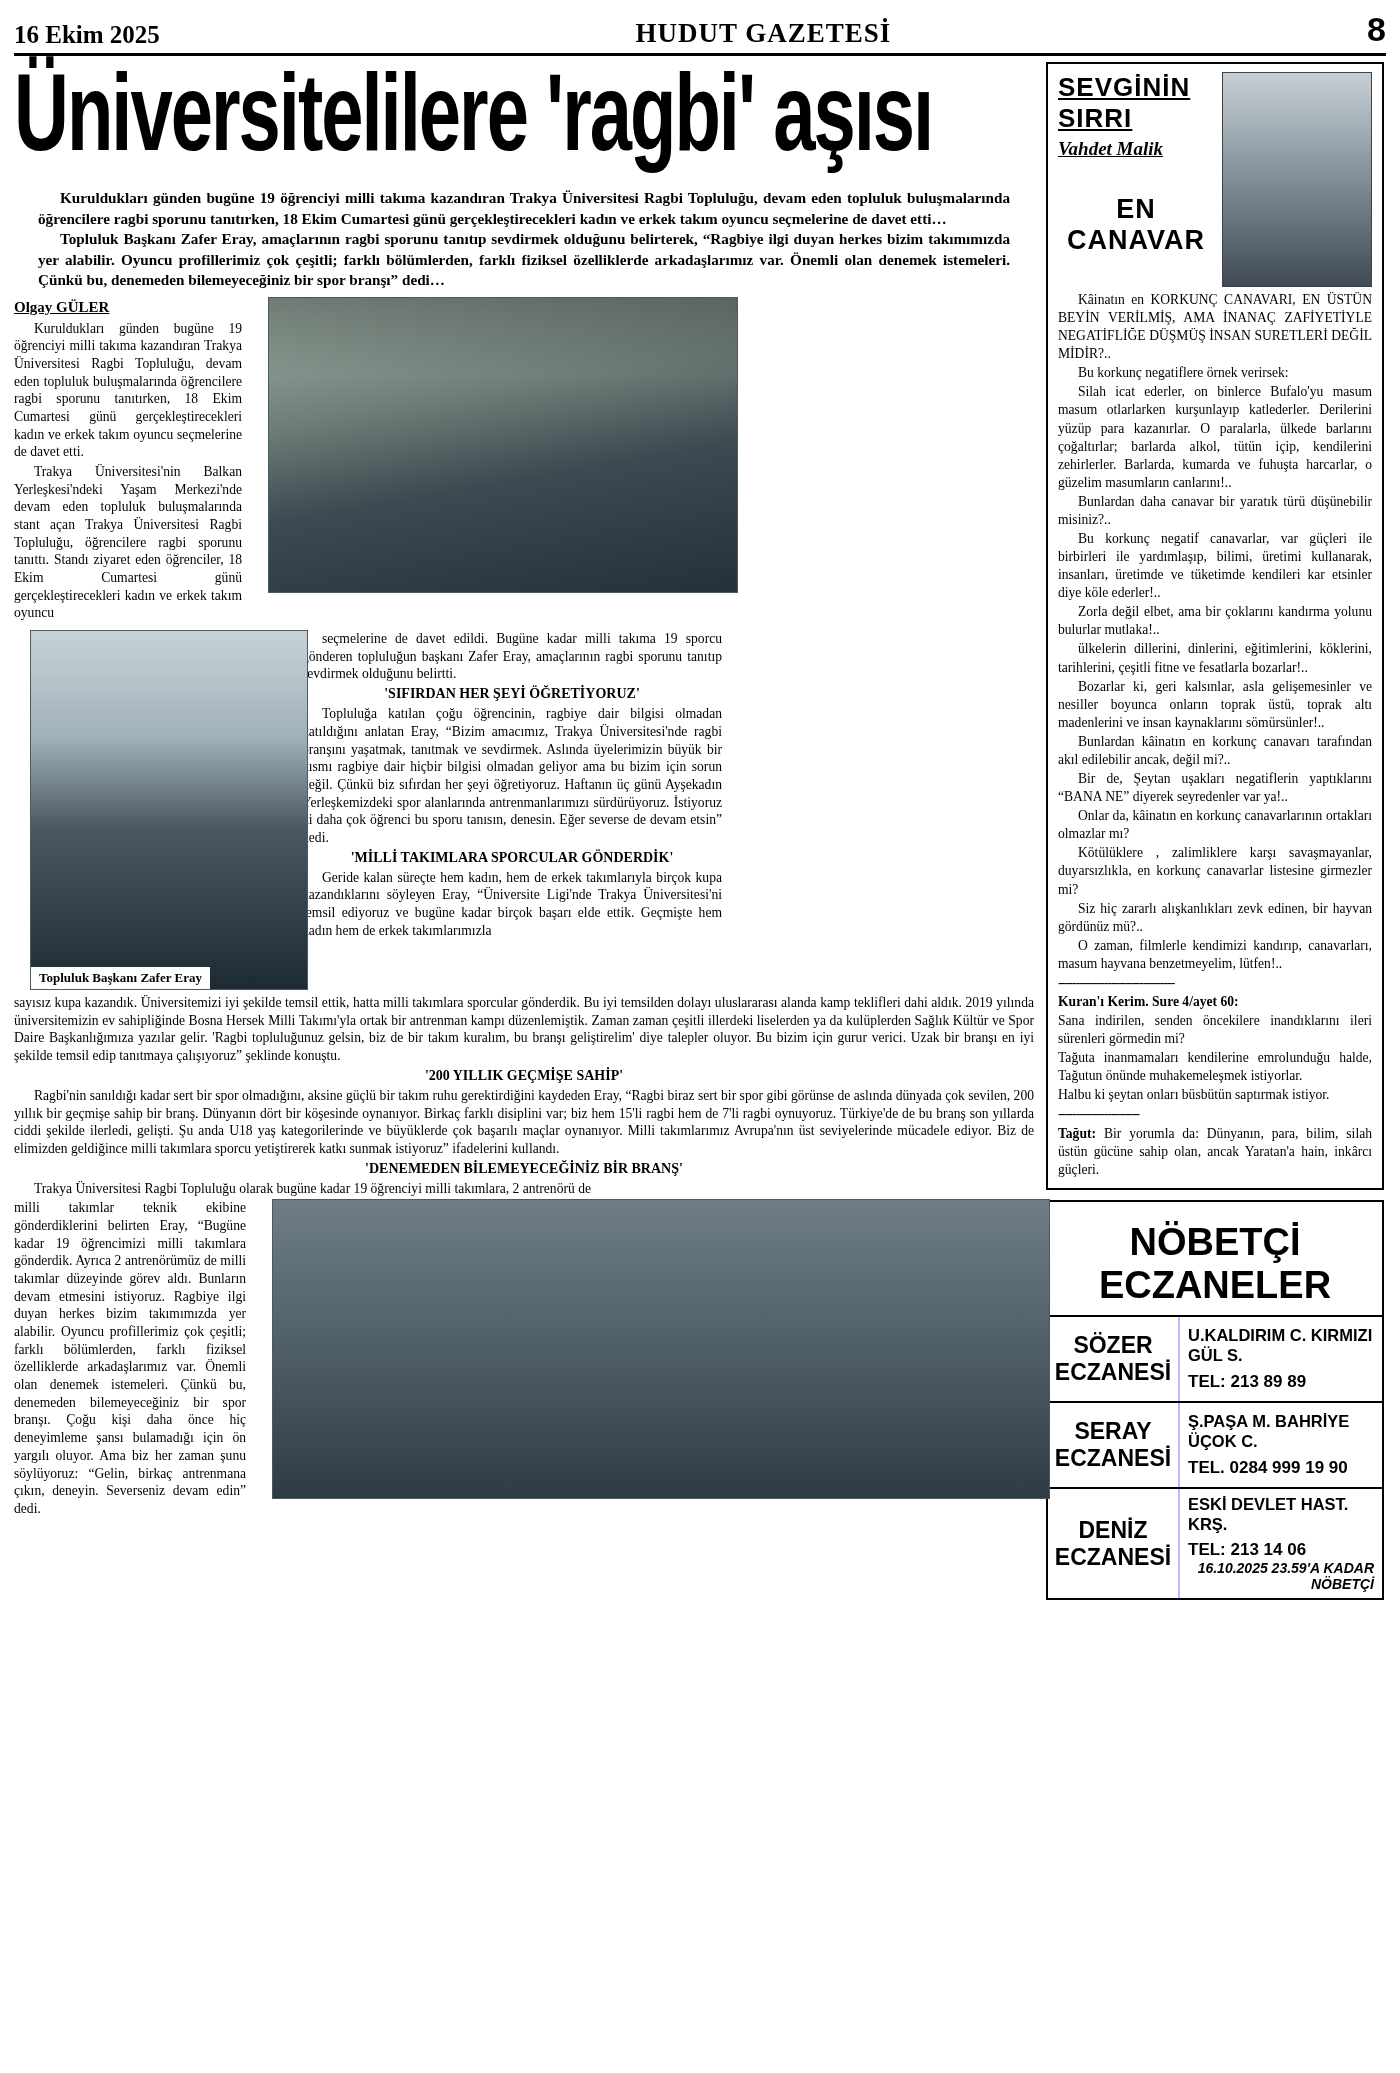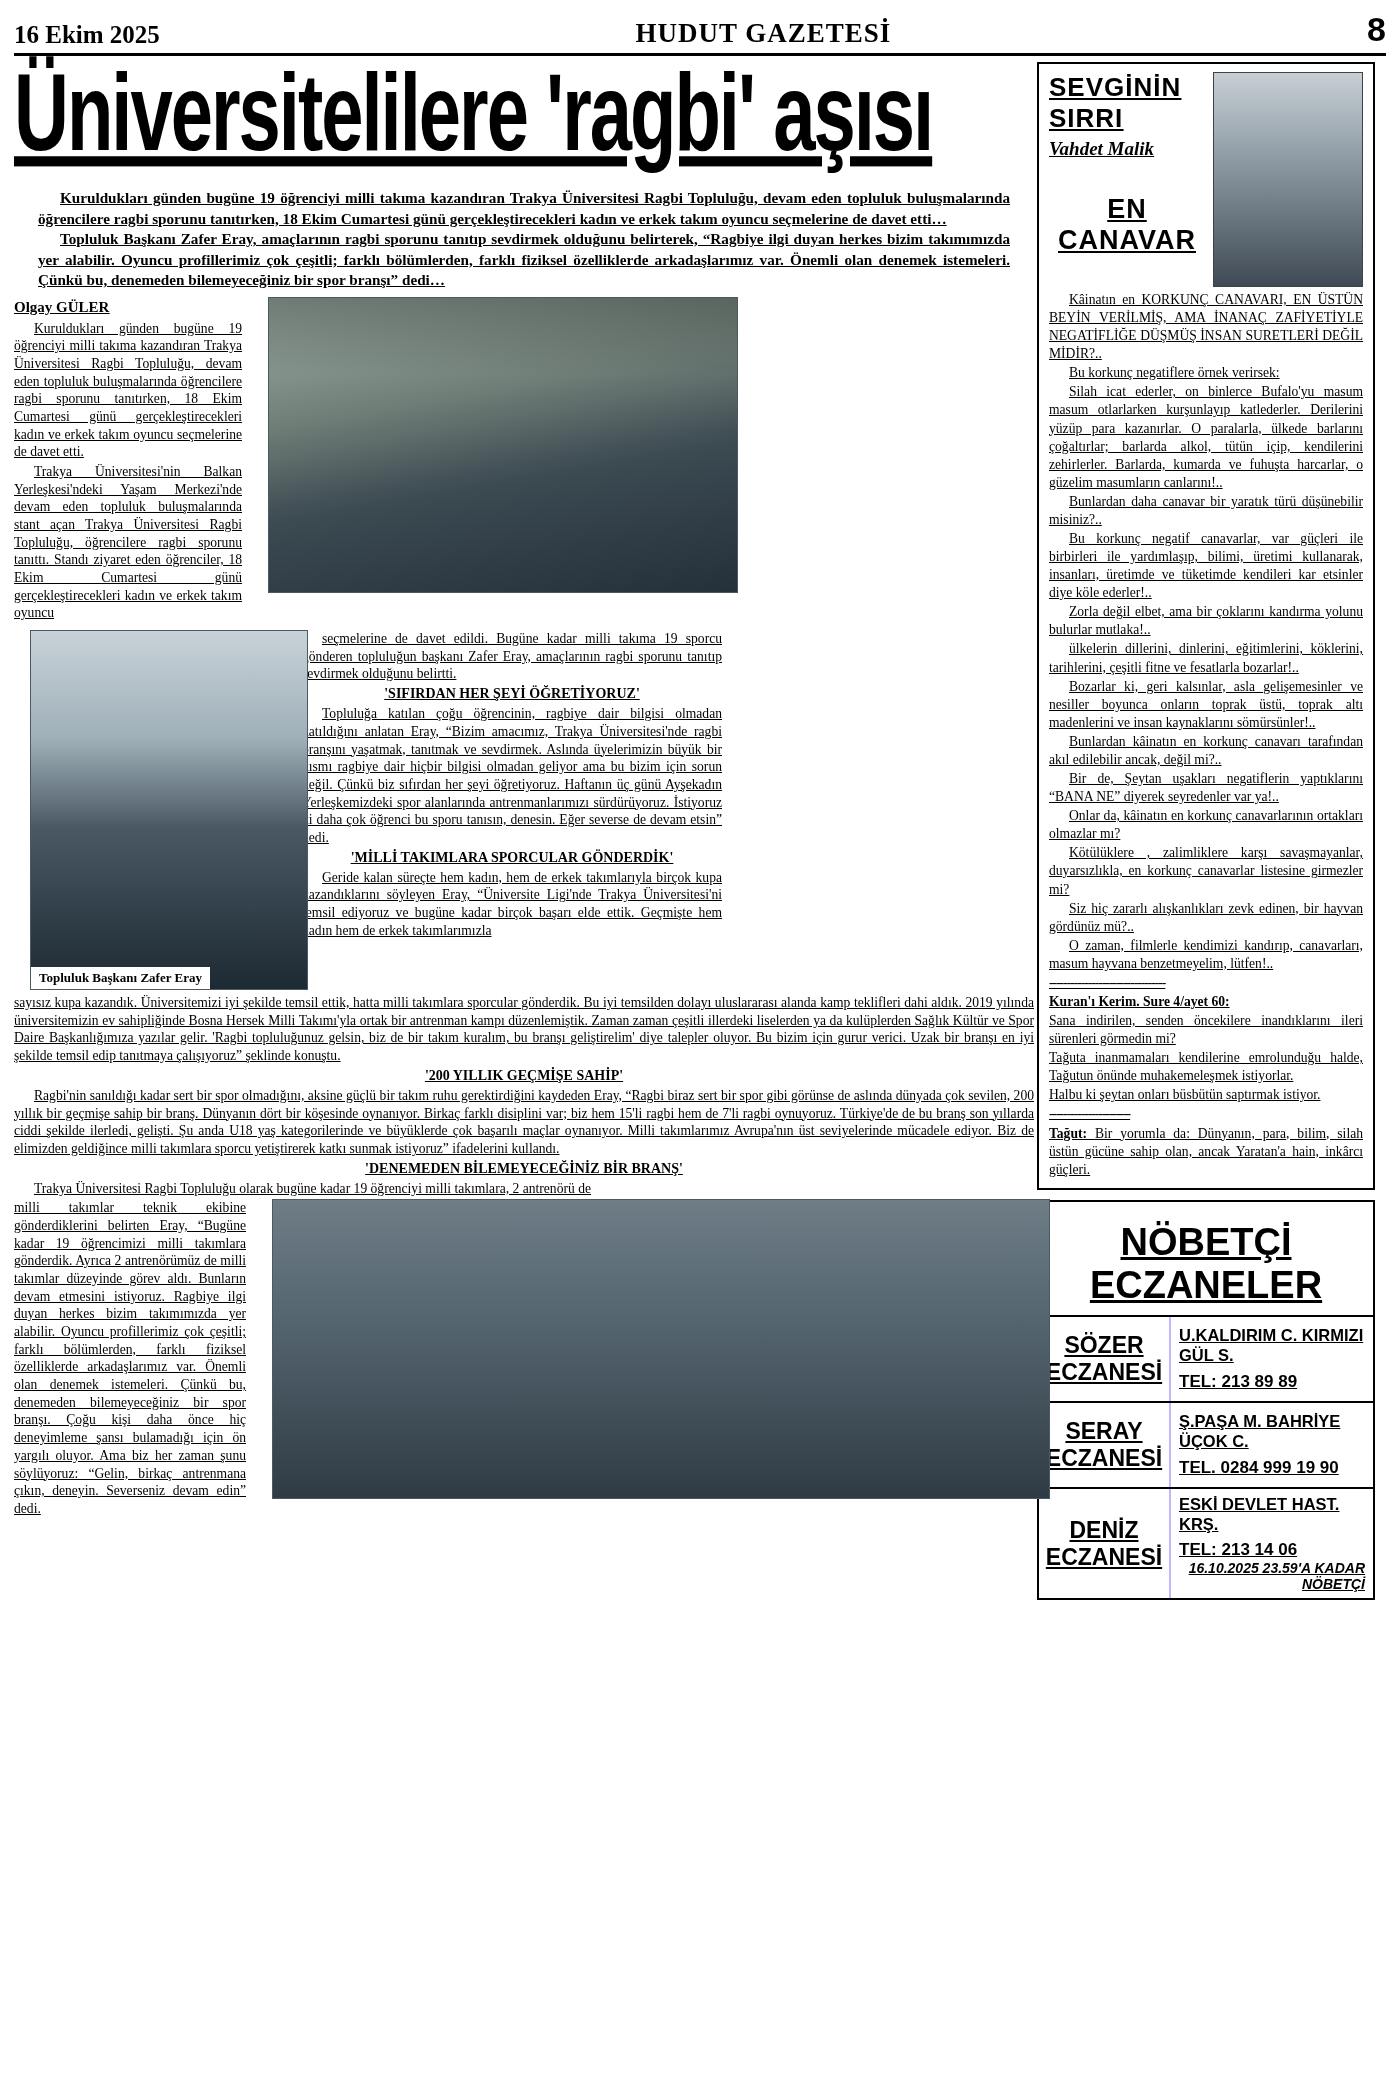--- a/index.html
+++ b/index.html
@@ -17,21 +17,21 @@
   
   .masthead {
     display:flex; align-items:flex-end; justify-content:space-between;
     border-bottom:3px solid #000; padding-bottom:4px; margin-bottom:6px;
   }
   .masthead .date { font-family:"Liberation Serif", serif; font-weight:bold; font-size:25px; letter-spacing:0px;}
   .masthead .title { font-family:"Liberation Serif", serif; font-weight:bold; font-size:27px; letter-spacing:1px; }
   .masthead .pageno { font-family:"Liberation Sans", sans-serif; font-weight:bold; font-size:34px; }
 
   
-  .columns { display:flex; gap:3px;text-decoration:underline; }
+  .columns { display:flex; gap:12px; }
   .left { width:1020px; }
   .right { width:338px; }
 
   
   .headline {
     font-family:"Liberation Sans", sans-serif;
     font-weight:bold;
     font-size:76px;
     line-height:0.92;
     letter-spacing:-2px;

